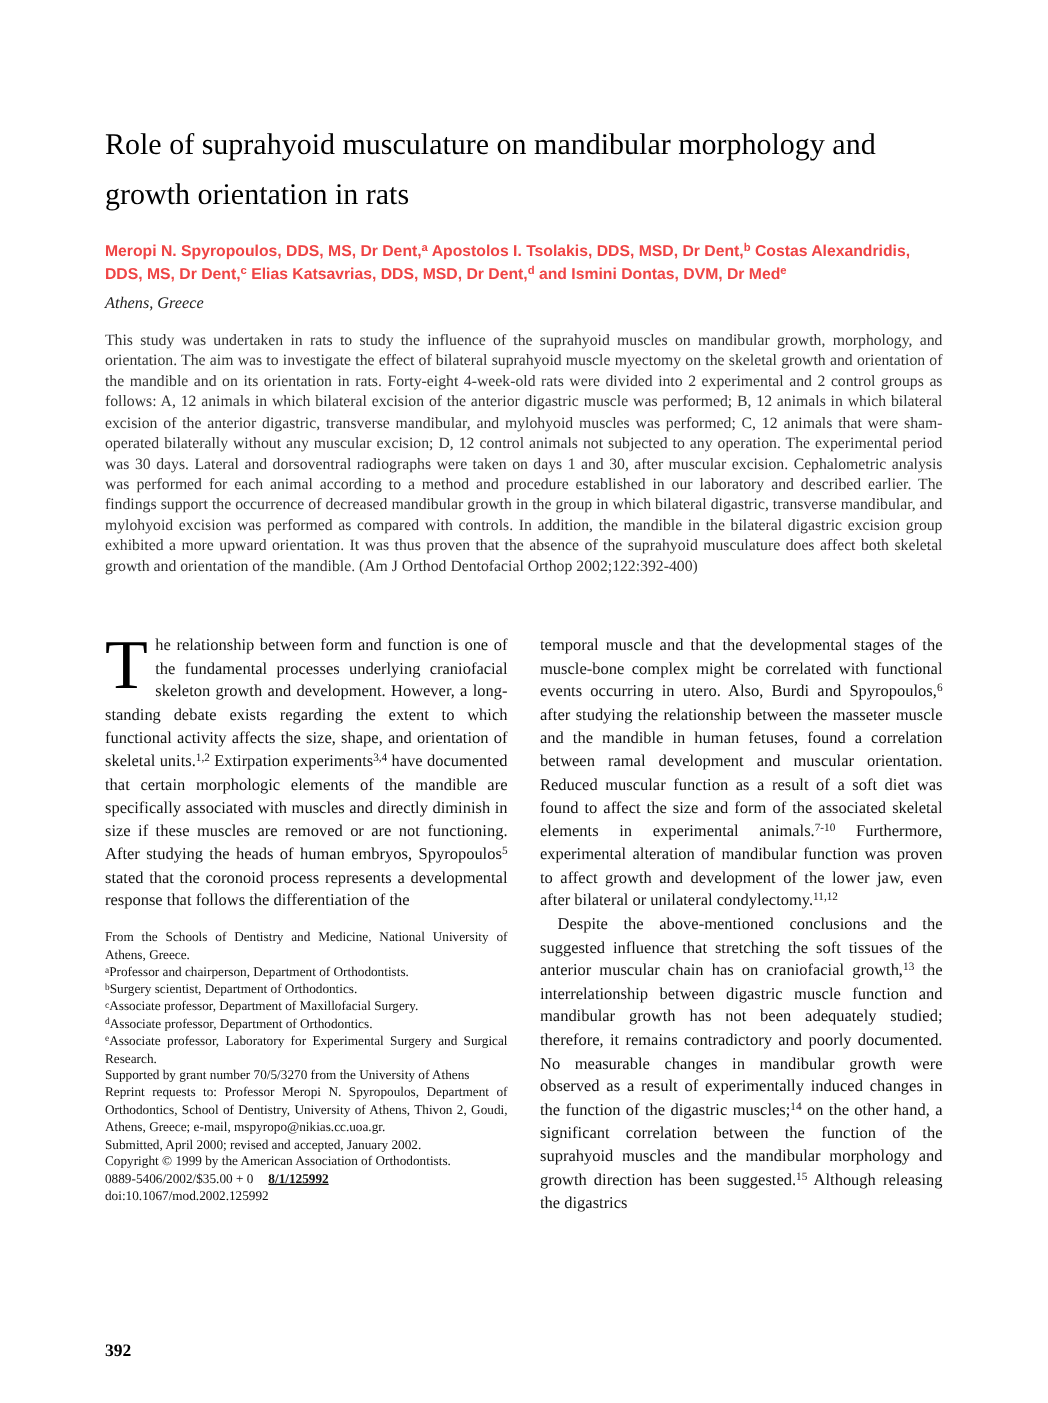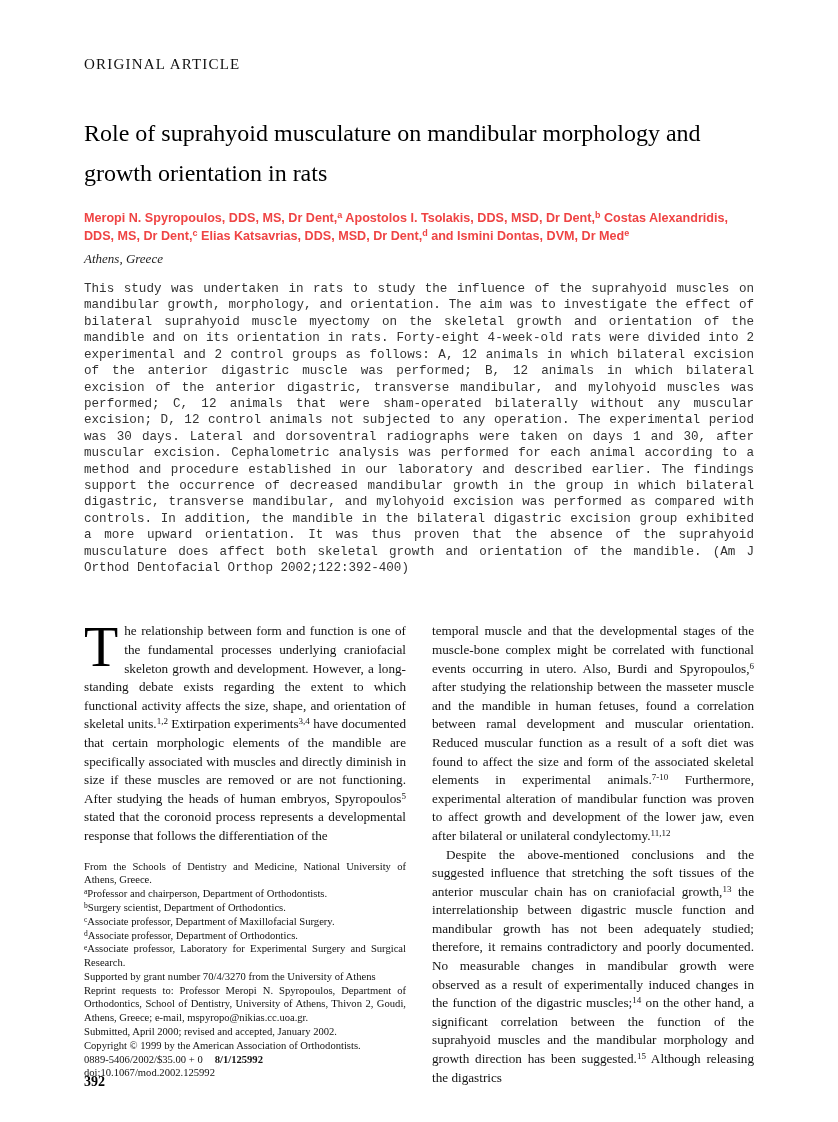--- a/index.html
+++ b/index.html
@@ -44,21 +44,21 @@
     vertical-align: baseline;
   }
   .location {
     margin-top: 6px;
     font-style: italic;
     font-size: 13px;
     color: #222;
   }
   .abstract {
     margin-top: 14px;
-    font-family: Liberation Mono, monospace;
+    font-family: Liberation Serif, serif;
     font-size: 12.6px;
     line-height: 16.4px;
     text-align: justify;
     color: #333;
     -webkit-hyphens: auto;
     hyphens: auto;
   }
   .columns {
     display: flex;
     gap: 26px;
@@ -99,36 +99,35 @@
     hyphens: auto;
   }
   .fn { margin: 0; }
   .fn sup {
     font-size: 7.5px;
     line-height: 0;
     position: relative;
     top: -0.35em;
     vertical-align: baseline;
   }
-  .fn .fn-bold { margin-left: 12px; }
+  .fn .fn-bold { margin-left: 12px; text-decoration: underline; }
   .pageno {
     position: absolute;
     left: 84px;
     bottom: 32px;
     font-weight: bold;
     font-size: 14px;
     color: #000;
   }
 </style>
 </head>
 <body>
 
 <div class="page">
 
-  <div class="kicker">ORIGINAL ARTICLE</div>
 
   <h1 class="title">Role of suprahyoid musculature on mandibular morphology and growth orientation in rats</h1>
 
   <div class="authors"><span>Meropi N. Spyropoulos, DDS, MS, Dr Dent,</span><sup>a</sup><span> Apostolos I. Tsolakis, DDS, MSD, Dr Dent,</span><sup>b</sup><span> Costas Alexandridis, DDS, MS, Dr Dent,</span><sup>c</sup><span> Elias Katsavrias, DDS, MSD, Dr Dent,</span><sup>d</sup><span> and Ismini Dontas, DVM, Dr Med</span><sup>e</sup></div>
 
   <div class="location">Athens, Greece</div>
 
   <div class="abstract">This study was undertaken in rats to study the influence of the suprahyoid muscles on mandibular growth, morphology, and orientation. The aim was to investigate the effect of bilateral suprahyoid muscle myectomy on the skeletal growth and orientation of the mandible and on its orientation in rats. Forty-eight 4-week-old rats were divided into 2 experimental and 2 control groups as follows: A, 12 animals in which bilateral excision of the anterior digastric muscle was performed; B, 12 animals in which bilateral excision of the anterior digastric, transverse mandibular, and mylohyoid muscles was performed; C, 12 animals that were sham-operated bilaterally without any muscular excision; D, 12 control animals not subjected to any operation. The experimental period was 30 days. Lateral and dorsoventral radiographs were taken on days 1 and 30, after muscular excision. Cephalometric analysis was performed for each animal according to a method and procedure established in our laboratory and described earlier. The findings support the occurrence of decreased mandibular growth in the group in which bilateral digastric, transverse mandibular, and mylohyoid excision was performed as compared with controls. In addition, the mandible in the bilateral digastric excision group exhibited a more upward orientation. It was thus proven that the absence of the suprahyoid musculature does affect both skeletal growth and orientation of the mandible. (Am J Orthod Dentofacial Orthop 2002;122:392-400)</div>
 
   <div class="columns">
@@ -138,21 +137,21 @@
         <p><span class="dropcap">T</span><span>he relationship between form and function is one of the fundamental processes underlying craniofacial skeleton growth and development. However, a long-standing debate exists regarding the extent to which functional activity affects the size, shape, and orientation of skeletal units.</span><sup>1,2</sup><span> Extirpation experiments</span><sup>3,4</sup><span> have documented that certain morphologic elements of the mandible are specifically associated with muscles and directly diminish in size if these muscles are removed or are not functioning. After studying the heads of human embryos, Spyropoulos</span><sup>5</sup><span> stated that the coronoid process represents a developmental response that follows the differentiation of the</span></p>
       </div>
 
       <div class="footnotes">
         <div class="fn"><span>From the Schools of Dentistry and Medicine, National University of Athens, Greece.</span></div>
         <div class="fn"><sup>a</sup><span>Professor and chairperson, Department of Orthodontists.</span></div>
         <div class="fn"><sup>b</sup><span>Surgery scientist, Department of Orthodontics.</span></div>
         <div class="fn"><sup>c</sup><span>Associate professor, Department of Maxillofacial Surgery.</span></div>
         <div class="fn"><sup>d</sup><span>Associate professor, Department of Orthodontics.</span></div>
         <div class="fn"><sup>e</sup><span>Associate professor, Laboratory for Experimental Surgery and Surgical Research.</span></div>
-        <div class="fn"><span>Supported by grant number 70/4/3270 from the University of Athens</span></div>
+        <div class="fn"><span>Supported by grant number 70/5/3270 from the University of Athens</span></div>
         <div class="fn"><span>Reprint requests to: Professor Meropi N. Spyropoulos, Department of Orthodontics, School of Dentistry, University of Athens, Thivon 2, Goudi, Athens, Greece; e-mail, mspyropo@nikias.cc.uoa.gr.</span></div>
         <div class="fn"><span>Submitted, April 2000; revised and accepted, January 2002.</span></div>
         <div class="fn"><span>Copyright © 1999 by the American Association of Orthodontists.</span></div>
         <div class="fn"><span>0889-5406/2002/$35.00 + 0</span><b class="fn-bold">8/1/125992</b></div>
         <div class="fn"><span>doi:10.1067/mod.2002.125992</span></div>
       </div>
     </div>
 
     <div class="col">
       <div class="body-text">

